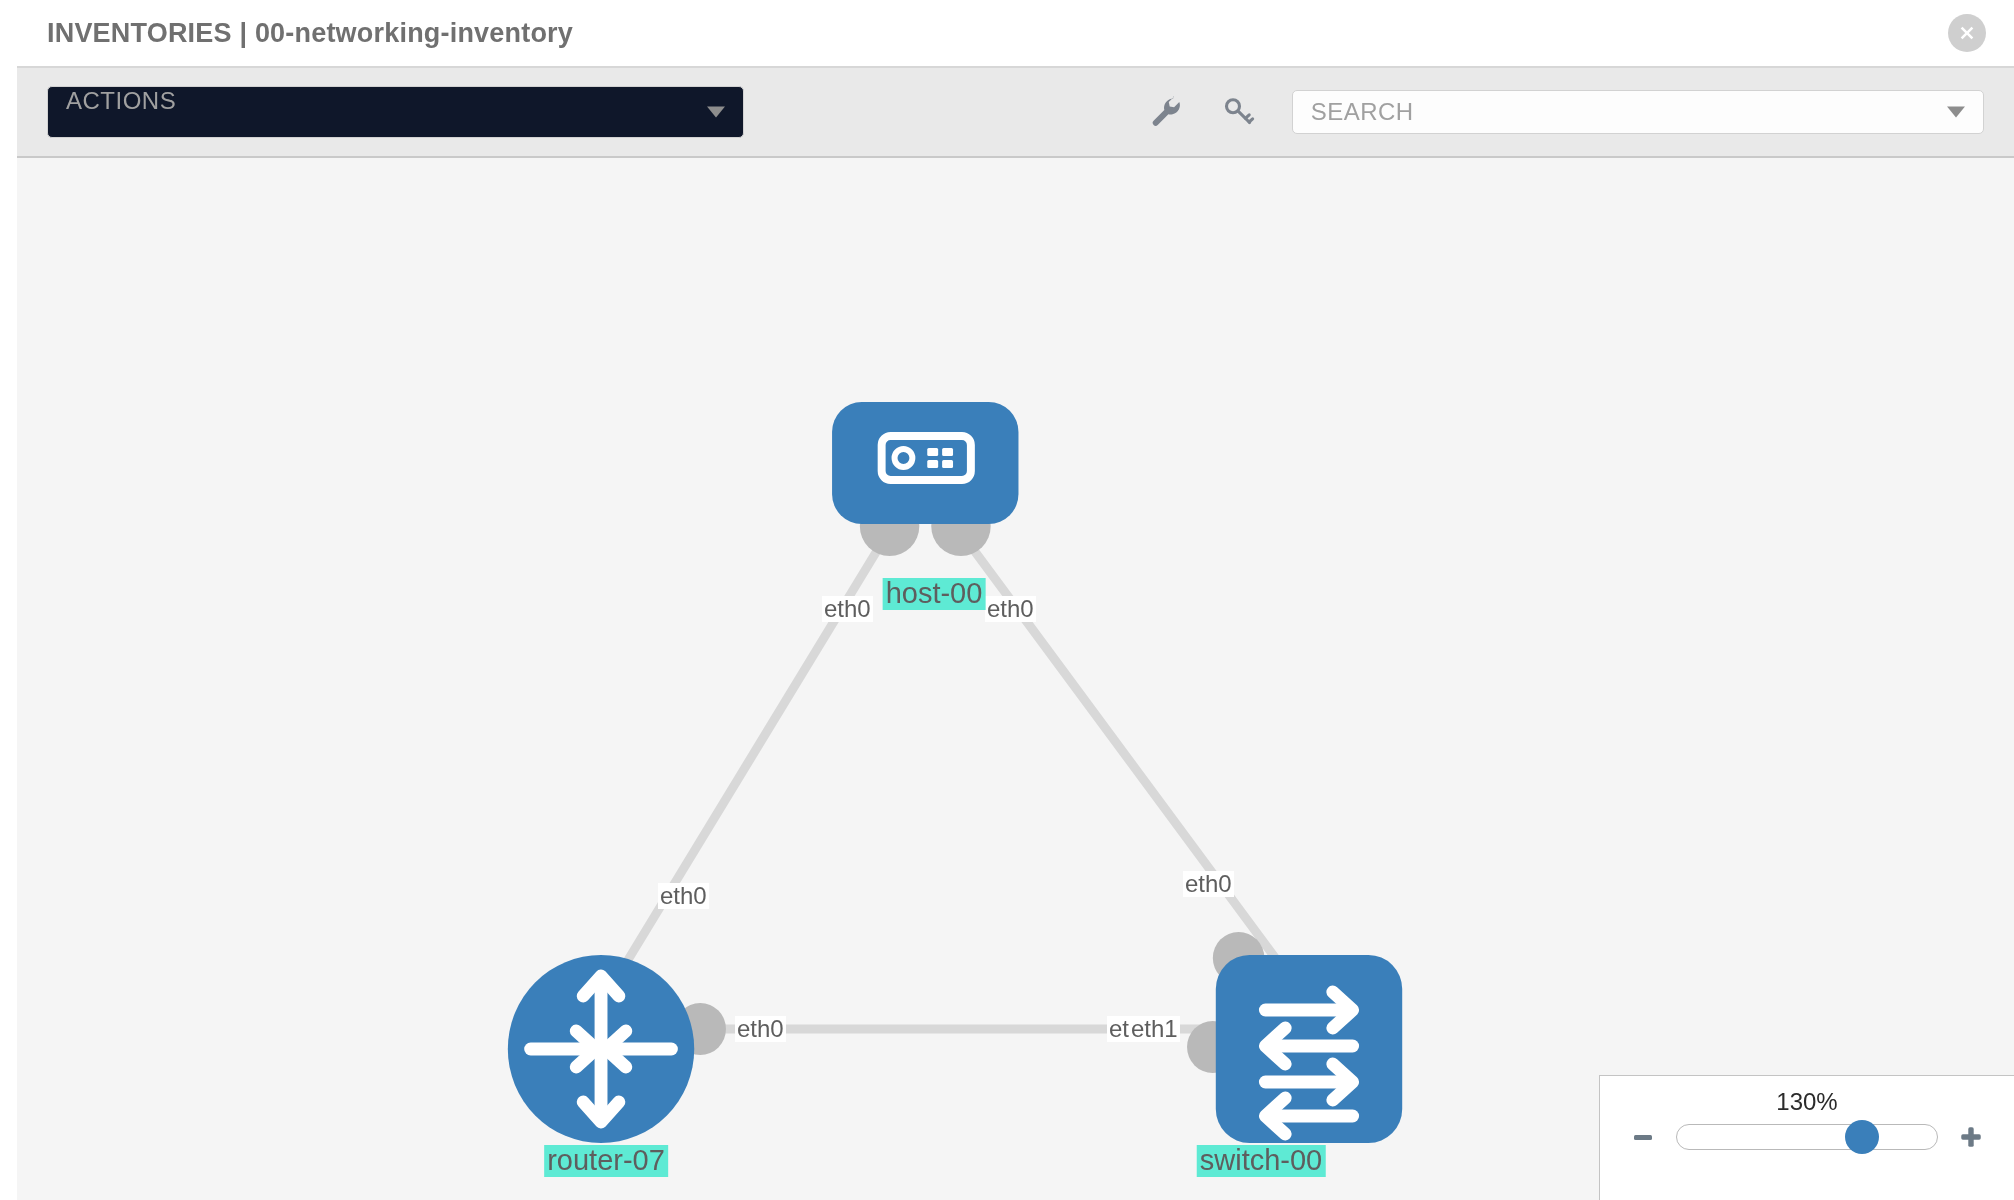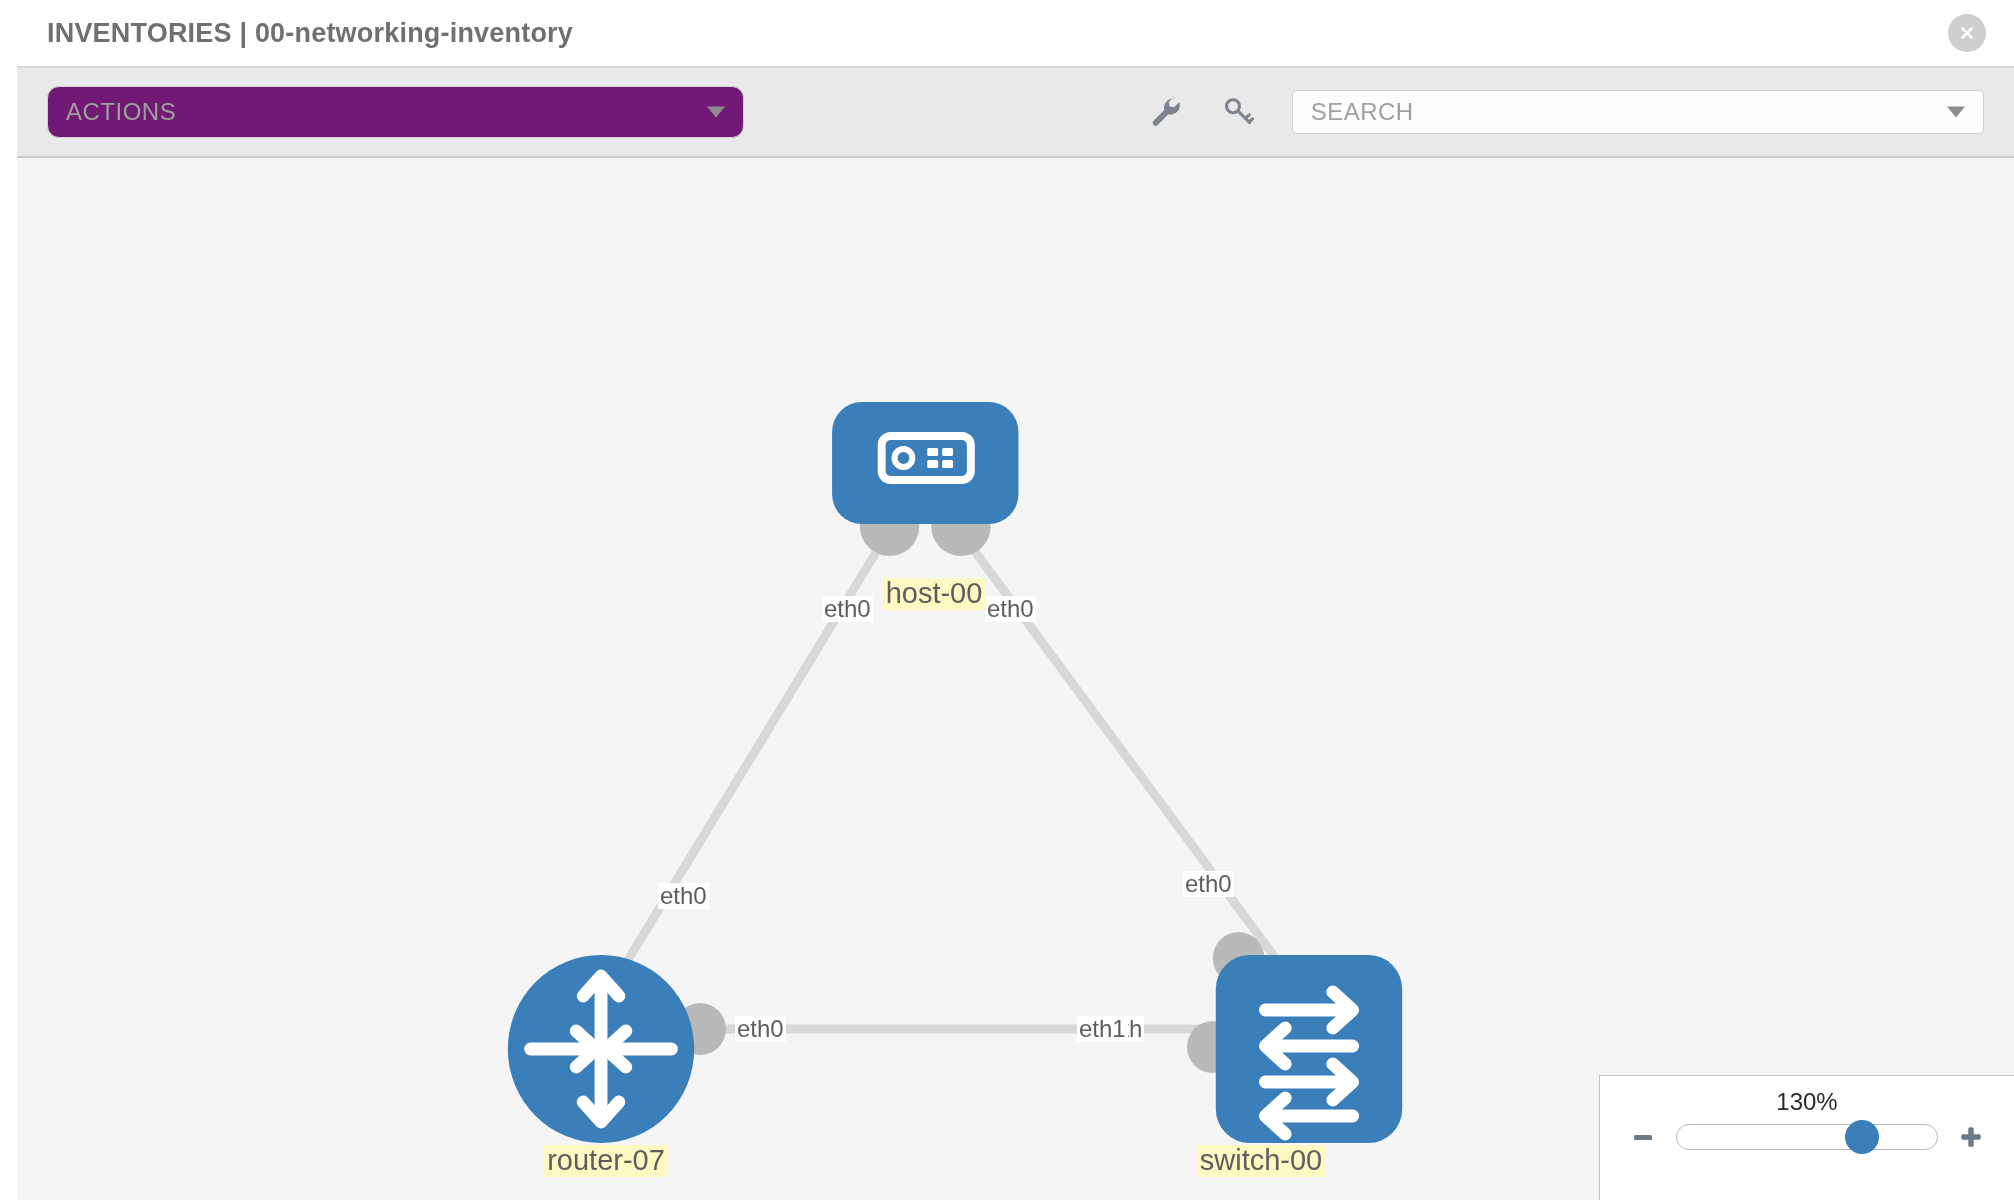--- a/index.html
+++ b/index.html
@@ -62,25 +62,25 @@
     background: #e9e9e9;
     border-bottom: 2px solid #c9c9c9;
     display: flex;
     align-items: center;
     padding: 0 30px;
     position: relative;
   }
   .select-box {
     width: 800px;
     height: 52px;
-    background: #701a75;
+    background: #0f172a;
     border: 1px solid #d2d2d2;
-    border-radius: 12px;
-    display: flex;
-    align-items: center;
+    border-radius: 5px;
+    display: flex;
+    align-items: flex-start;
     padding: 0 18px;
     position: relative;
     cursor: pointer;
   }
   .select-box .sel-label {
     font-size: 24px;
     color: #a0a0a0;
     letter-spacing: 0.5px;
   }
   .caret {
@@ -139,21 +139,21 @@
     position: absolute;
     left: 0; top: 0;
     width: 100%;
     height: 100%;
   }
 
   .node-label {
     position: absolute;
     font-size: 29px;
     color: #5e5e5e;
-    background: #fef9c3;
+    background: #5eead4;
     white-space: nowrap;
     padding: 0 3px;
     transform: translateX(-50%);
     line-height: 1.1;
   }
   .edge-label {
     position: absolute;
     font-size: 24px;
     color: #5e5e5e;
     background: #ffffff;
@@ -337,21 +337,21 @@
         </g>
       </g>
     </svg>
 
     <div class="edge-label" style="left:805px;  top:438px;">eth0</div>
     <div class="edge-label" style="left:968px;  top:438px;">eth0</div>
     <div class="edge-label" style="left:641px;  top:725px;">eth0</div>
     <div class="edge-label" style="left:1166px; top:713px;">eth0</div>
     <div class="edge-label" style="left:718px;  top:858px;">eth0</div>
     <div class="edge-label" style="left:1090px; top:858px;">eth</div>
-    <div class="edge-label" style="left:1060px; top:858px;">eth1</div>
+    <div class="edge-label" style="left:1112px; top:858px;">eth1</div>
 
     <div class="node-label" style="left:917px;  top:420px;">host-00</div>
     <div class="node-label" style="left:589px;  top:987px;">router-07</div>
     <div class="node-label" style="left:1244px; top:987px;">switch-00</div>
 
     <div class="zoom-panel">
       <div class="zoom-value">130%</div>
       <div class="zoom-row">
         <div class="zoom-btn">
           <svg width="24" height="24" viewBox="0 0 24 24">

